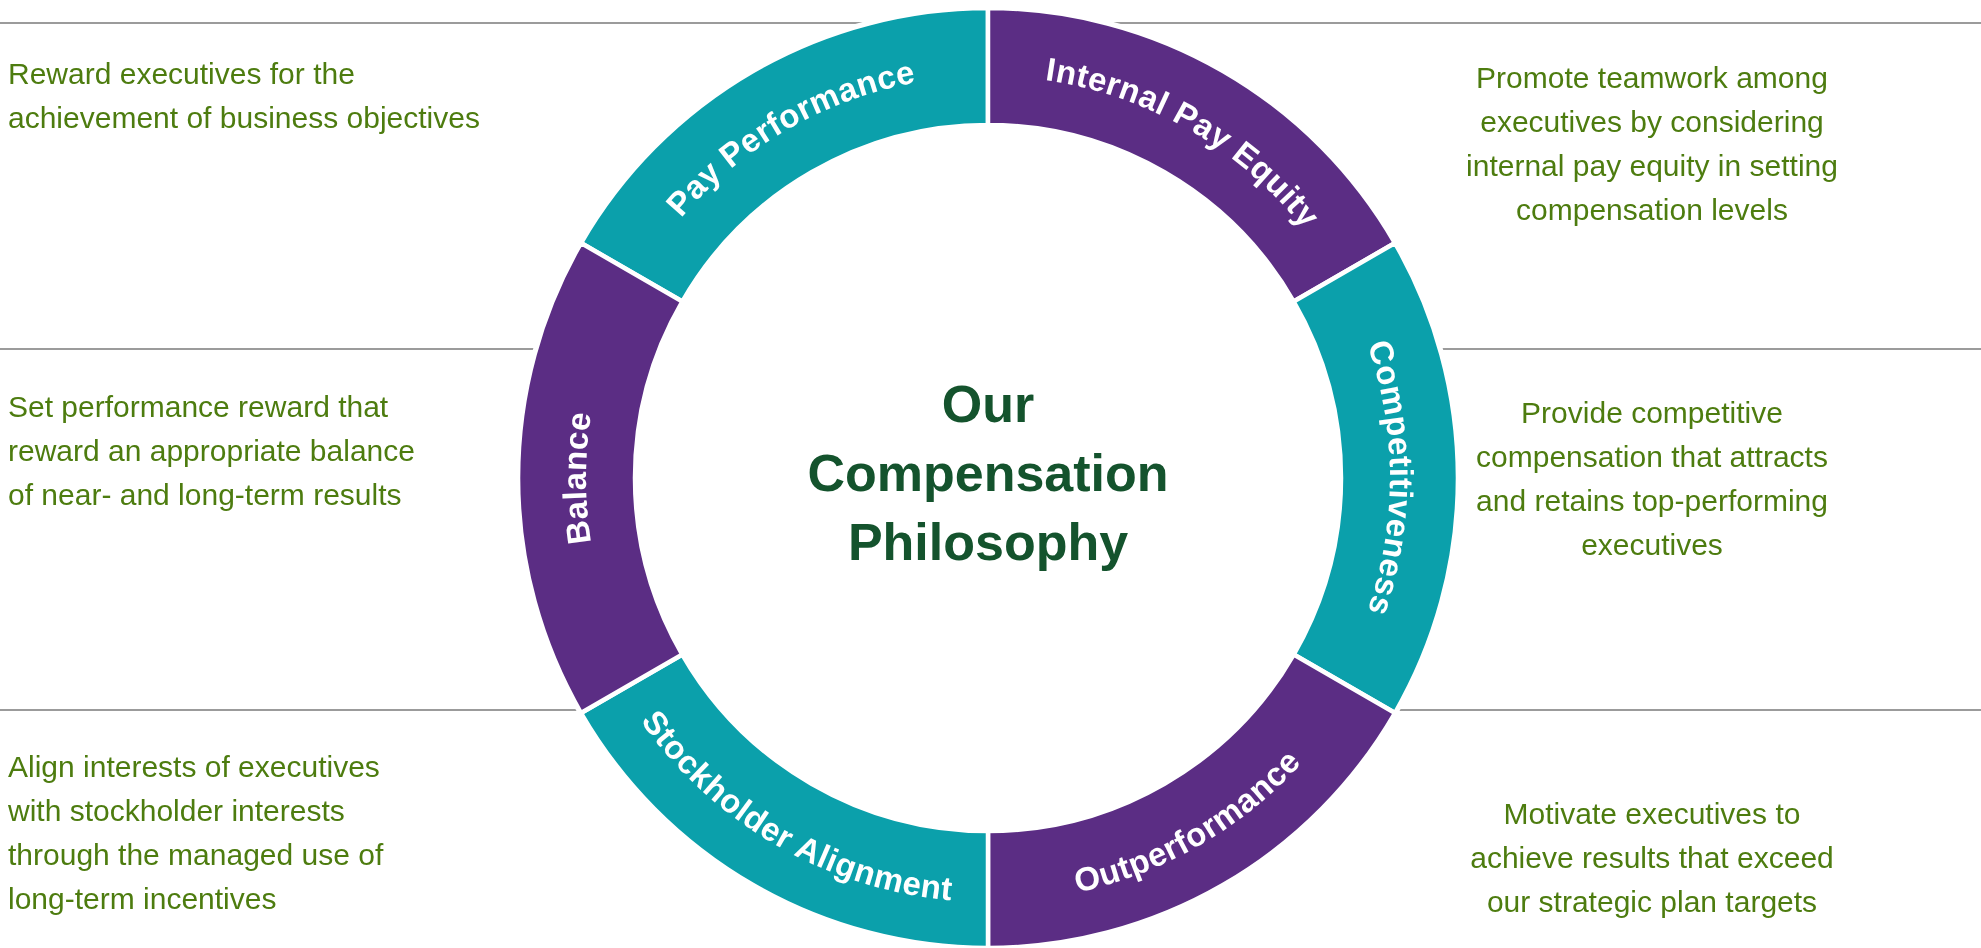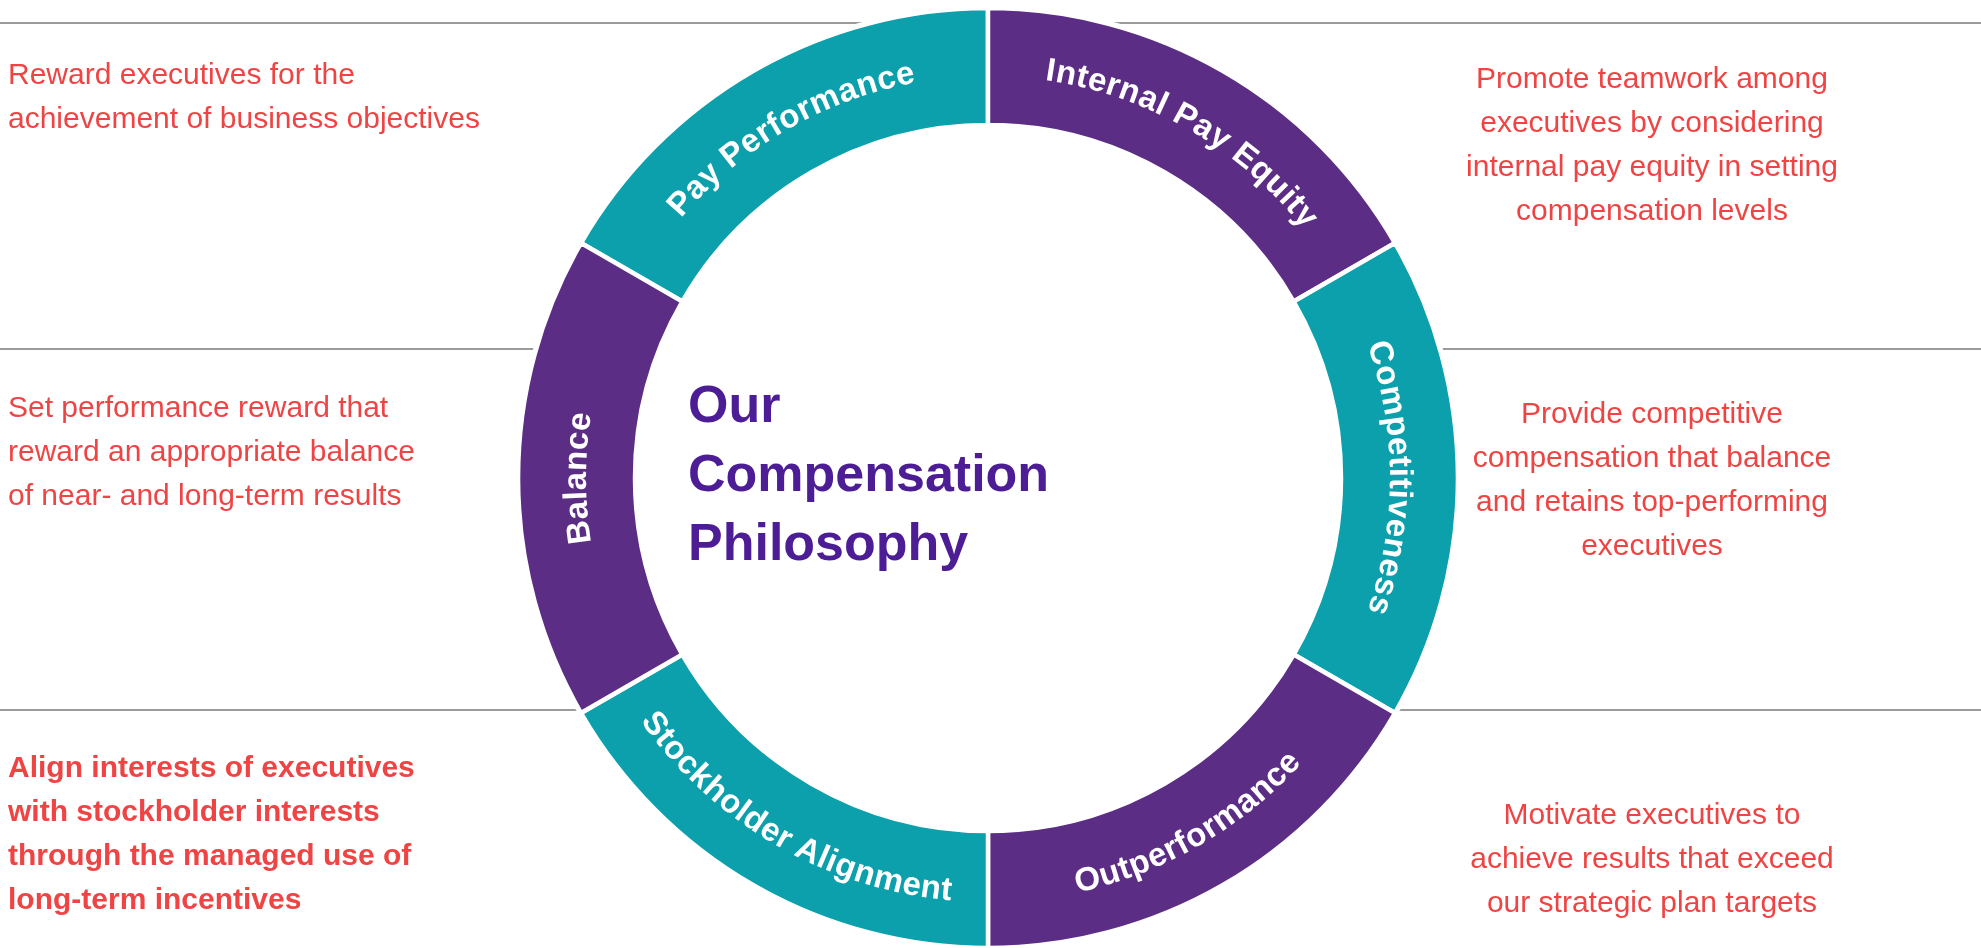--- a/index.html
+++ b/index.html
@@ -14,35 +14,36 @@
     position:absolute;left:0;width:1981px;height:2px;
     background:#9b9b9b;
   }
   .divider-top{top:22px;}
   .divider-middle{top:348px;}
   .divider-bottom{top:709px;}
   .donut-svg{position:absolute;left:0;top:0;}
   .desc{
     position:absolute;
     font-size:30px;line-height:44px;
-    color:#ef4444;
+    color:#4d7c0f;
     white-space:pre-line;
   }
   .desc-left{left:8px;width:620px;text-align:left;}
   .desc-right{right:9px;width:640px;text-align:center;}
   .desc-top-left{top:52px;}
   .desc-mid-left{top:385px;}
-  .desc-bottom-left{top:745px;font-weight:bold;}
+  .desc-bottom-left{top:745px;}
   .desc-top-right{top:56px;}
   .desc-mid-right{top:391px;}
   .desc-bottom-right{top:748px;margin-top:44px;}
   .center-title{
     position:absolute;left:688px;top:370px;width:600px;
+    text-align:center;
     font-size:52px;line-height:69px;font-weight:700;
-    color:#4c1d95;
+    color:#14532d;
     white-space:pre-line;
   }
   .seg-label{
     font-family:"Liberation Sans", sans-serif;
     font-size:33px;font-weight:700;
     letter-spacing:0.5px;
     fill:#ffffff;
   }
 </style>
 </head>
@@ -62,21 +63,21 @@
   <div class="desc desc-left desc-bottom-left">Align interests of executives
 with stockholder interests
 through the managed use of
 long-term incentives</div>
 
   <div class="desc desc-right desc-top-right">Promote teamwork among
 executives by considering
 internal pay equity in setting
 compensation levels</div>
   <div class="desc desc-right desc-mid-right">Provide competitive
-compensation that balance
+compensation that attracts
 and retains top-performing
 executives</div>
   <div class="desc desc-right desc-bottom-right">Motivate executives to
 achieve results that exceed
 our strategic plan targets</div>
 
   <svg class="donut-svg" width="1981" height="948" viewBox="0 0 1981 948">
     <defs>
       <path id="arc-pay-performance" d="M 639.9 277 A 402 402 0 0 1 988 76"></path>
       <path id="arc-internal-pay-equity" d="M 988 76 A 402 402 0 0 1 1336.1 277"></path>

